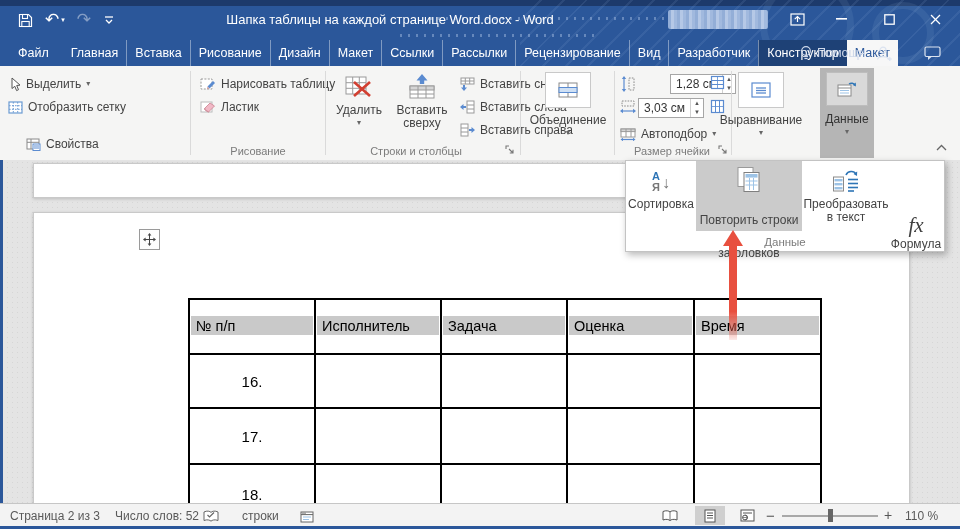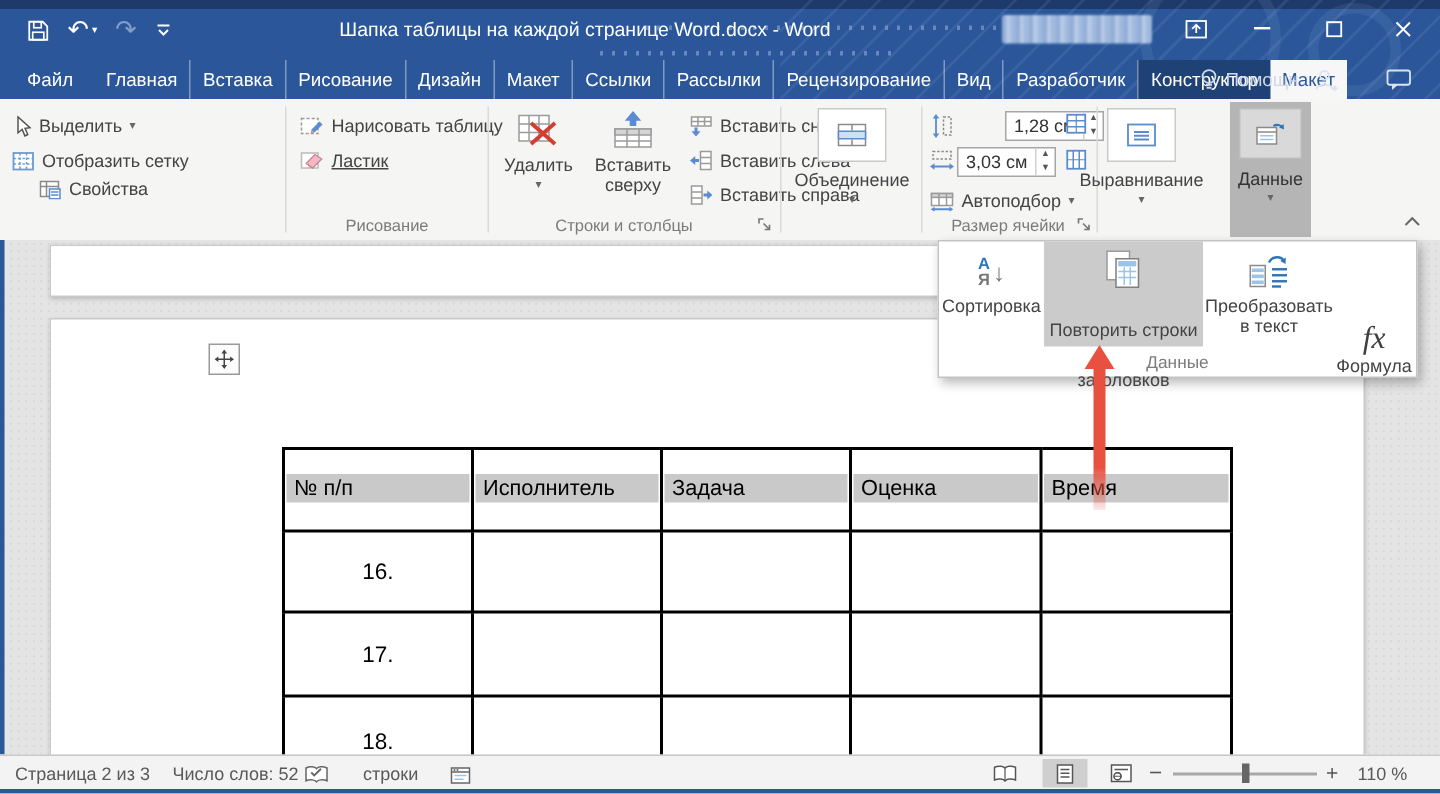--- a/index.html
+++ b/index.html
@@ -204,21 +204,21 @@
         <svg width="15" height="13" viewBox="0 0 15 13">
             <rect x="1" y="1" width="13" height="11" fill="#fff" stroke="#6b9bd2" stroke-width="1.2"></rect>
             <line x1="5.3" y1="1" x2="5.3" y2="12" stroke="#6b9bd2" stroke-dasharray="1.6 1.4"></line>
             <line x1="9.7" y1="1" x2="9.7" y2="12" stroke="#6b9bd2" stroke-dasharray="1.6 1.4"></line>
             <line x1="1" y1="4.7" x2="14" y2="4.7" stroke="#6b9bd2" stroke-dasharray="1.6 1.4"></line>
             <line x1="1" y1="8.3" x2="14" y2="8.3" stroke="#6b9bd2" stroke-dasharray="1.6 1.4"></line>
           </svg>
       </span>
       <span>Отобразить сетку</span>
     </div>
-    <div class="rbtn-sm" style="left:8px;top:50px;padding-left:18px;">
+    <div class="rbtn-sm" style="left:8px;top:68px;padding-left:18px;">
       <span>
         <svg width="15" height="13" viewBox="0 0 15 13">
             <rect x="1" y="1" width="12" height="10" fill="#fff" stroke="#8a8a8a"></rect>
             <line x1="1" y1="4.3" x2="13" y2="4.3" stroke="#8a8a8a"></line>
             <line x1="5" y1="1" x2="5" y2="11" stroke="#8a8a8a"></line>
             <rect x="7" y="6" width="7" height="6.5" fill="#fff" stroke="#5b8bd0"></rect>
             <line x1="8" y1="8" x2="13" y2="8" stroke="#5b8bd0"></line>
             <line x1="8" y1="10" x2="13" y2="10" stroke="#5b8bd0"></line>
           </svg>
       </span>
@@ -229,21 +229,21 @@
     <div class="rbtn-sm" style="left:200px;top:8px;">
       <span>
         <svg width="16" height="14" viewBox="0 0 16 14">
             <rect x="1" y="2" width="11" height="10" fill="#fff" stroke="#9a9a9a" stroke-dasharray="2 1.4"></rect>
             <polygon points="7.5,9.5 13,4 15,6 9.5,11.5" fill="#5b8bd0"></polygon>
             <polygon points="7.5,9.5 9.5,11.5 7,12.2" fill="#c99"></polygon>
           </svg>
       </span>
       <span>Нарисовать таблицу</span>
     </div>
-    <div class="rbtn-sm" style="left:200px;top:31px;text-decoration:underline;">
+    <div class="rbtn-sm" style="left:200px;top:31px;">
       <span>
         <svg width="16" height="14" viewBox="0 0 16 14">
             <rect x="1" y="2" width="11" height="10" fill="#fff" stroke="#bbb"></rect>
             <polygon points="4,9 10,3 14.5,6 8.5,12" fill="#f2b8c6" stroke="#c9818f" stroke-width="0.8"></polygon>
             <polygon points="6.2,11.2 8.5,12 4,9 5,8" fill="#fff" stroke="#c9818f" stroke-width="0.6"></polygon>
           </svg>
       </span>
       <span>Ластик</span>
     </div>
     <div class="grp-label" style="left:191px;width:134px;">Рисование</div>

